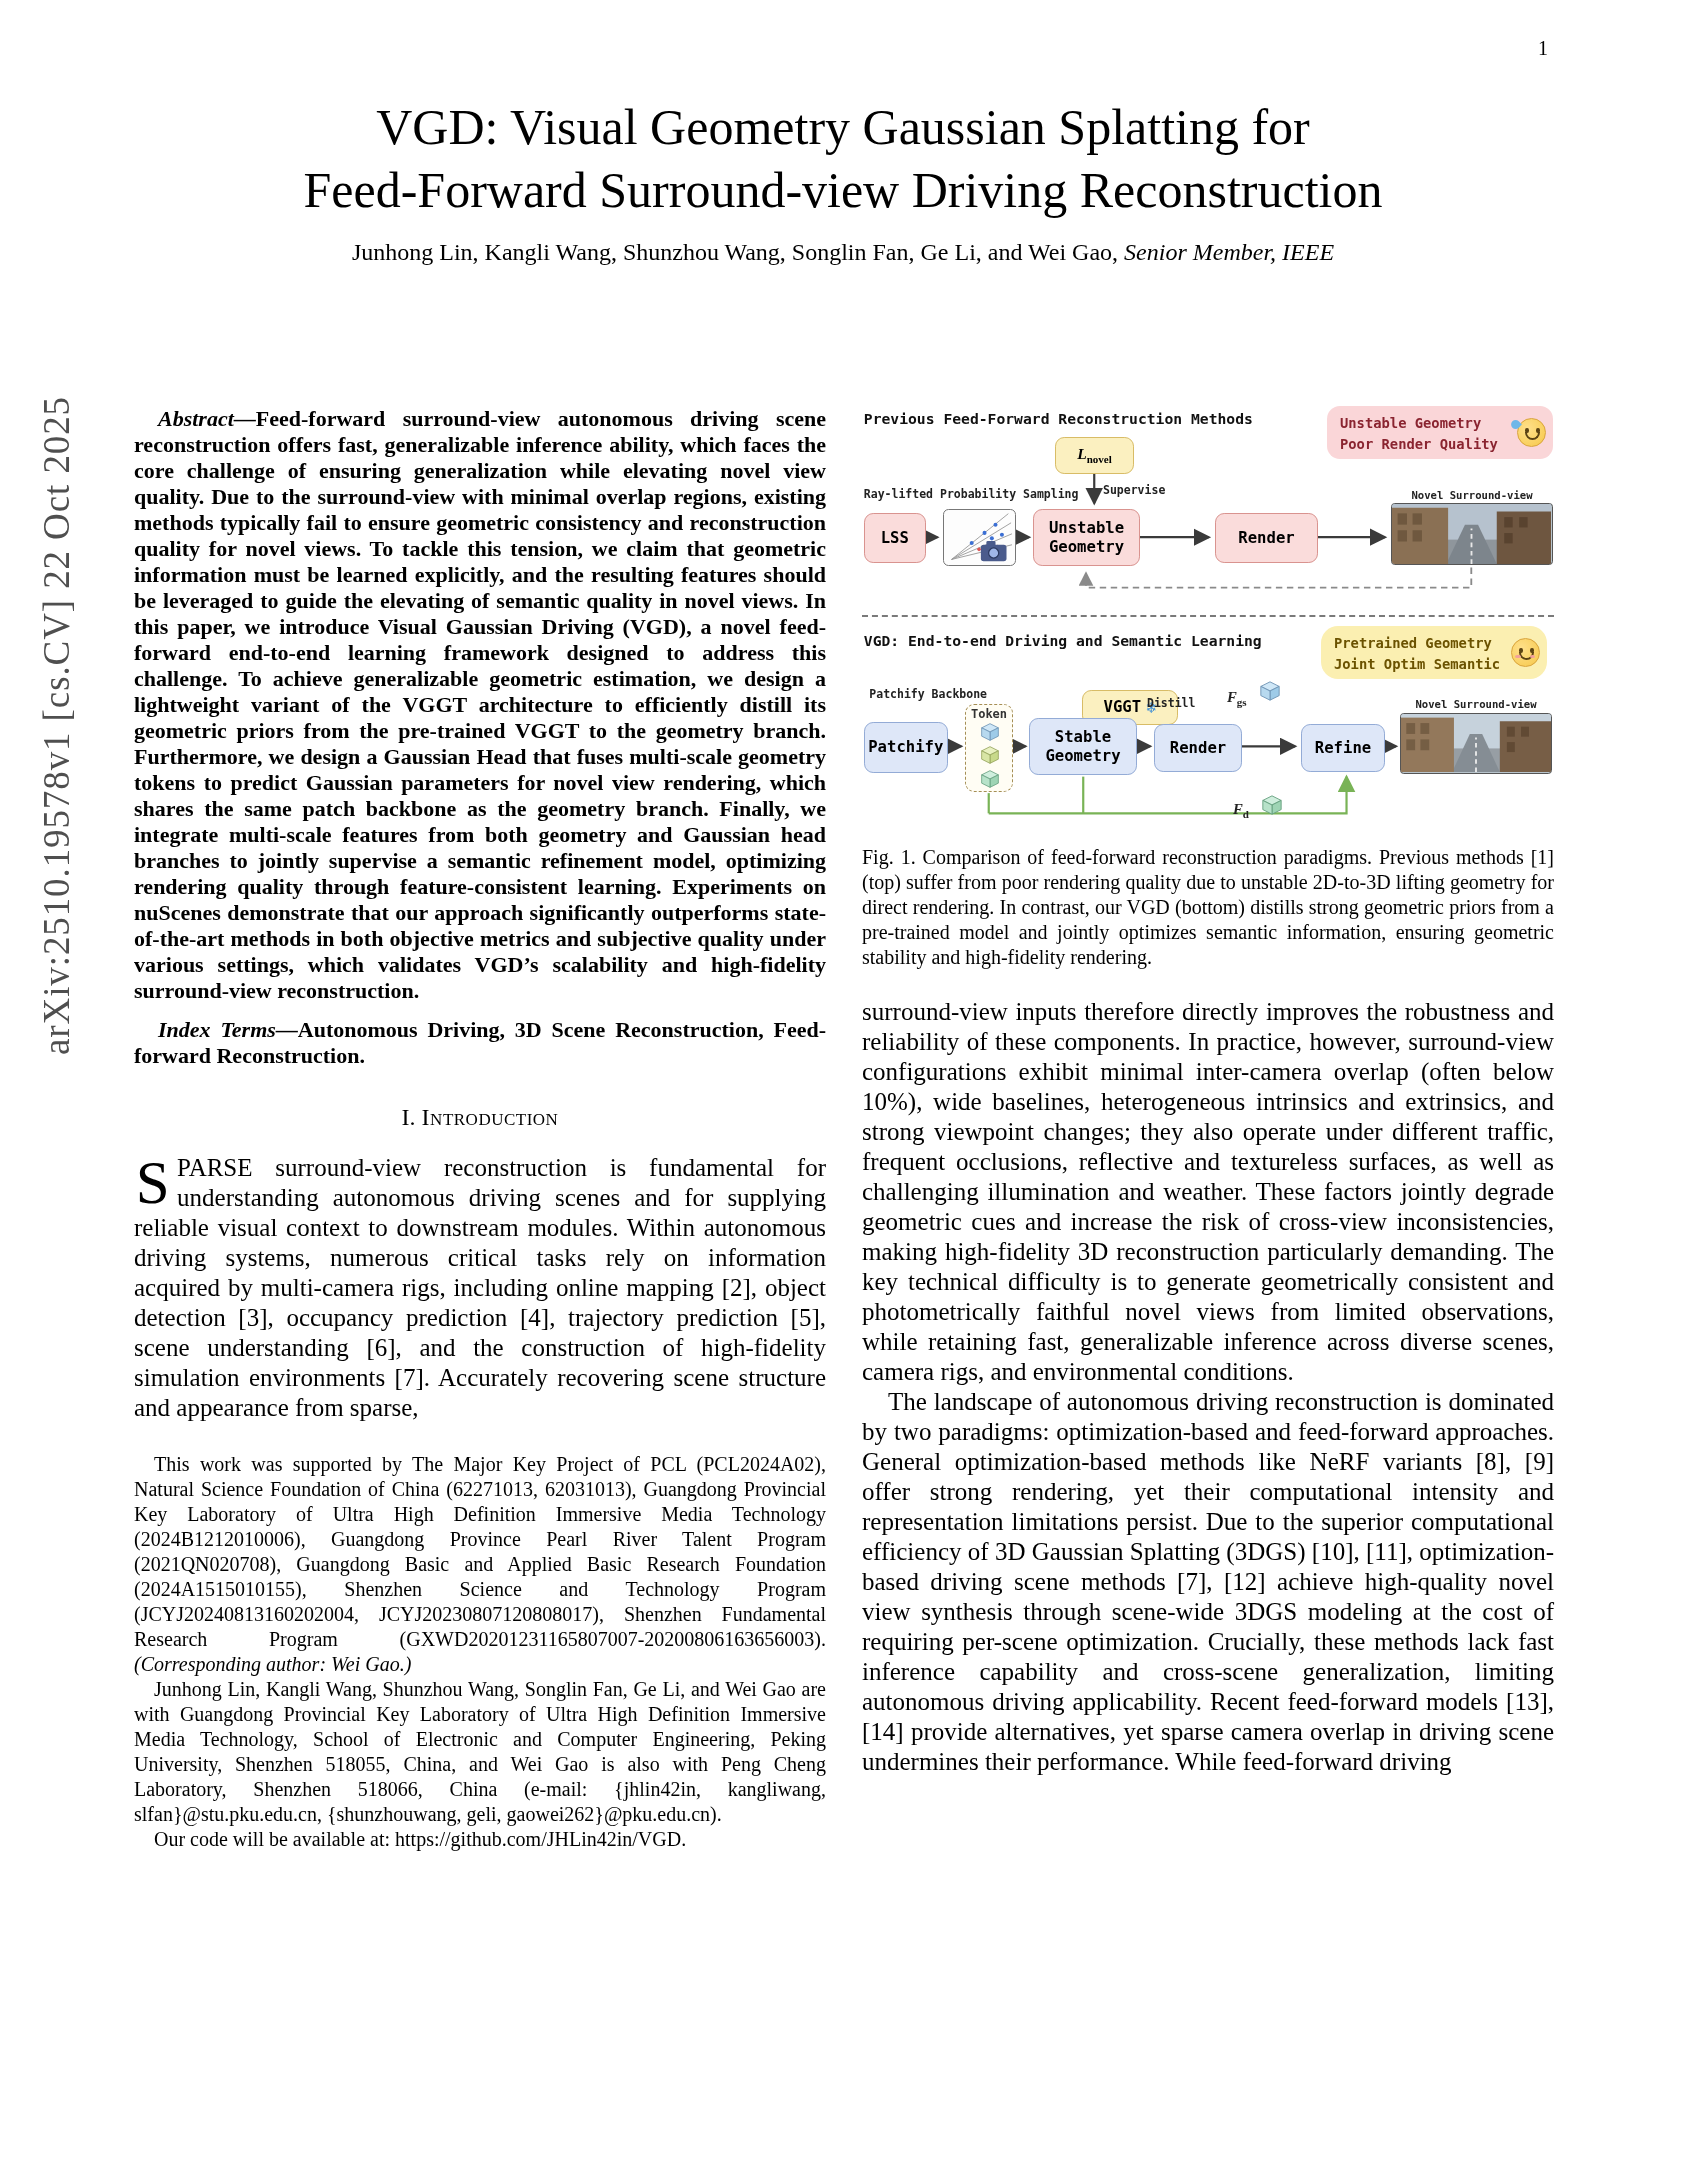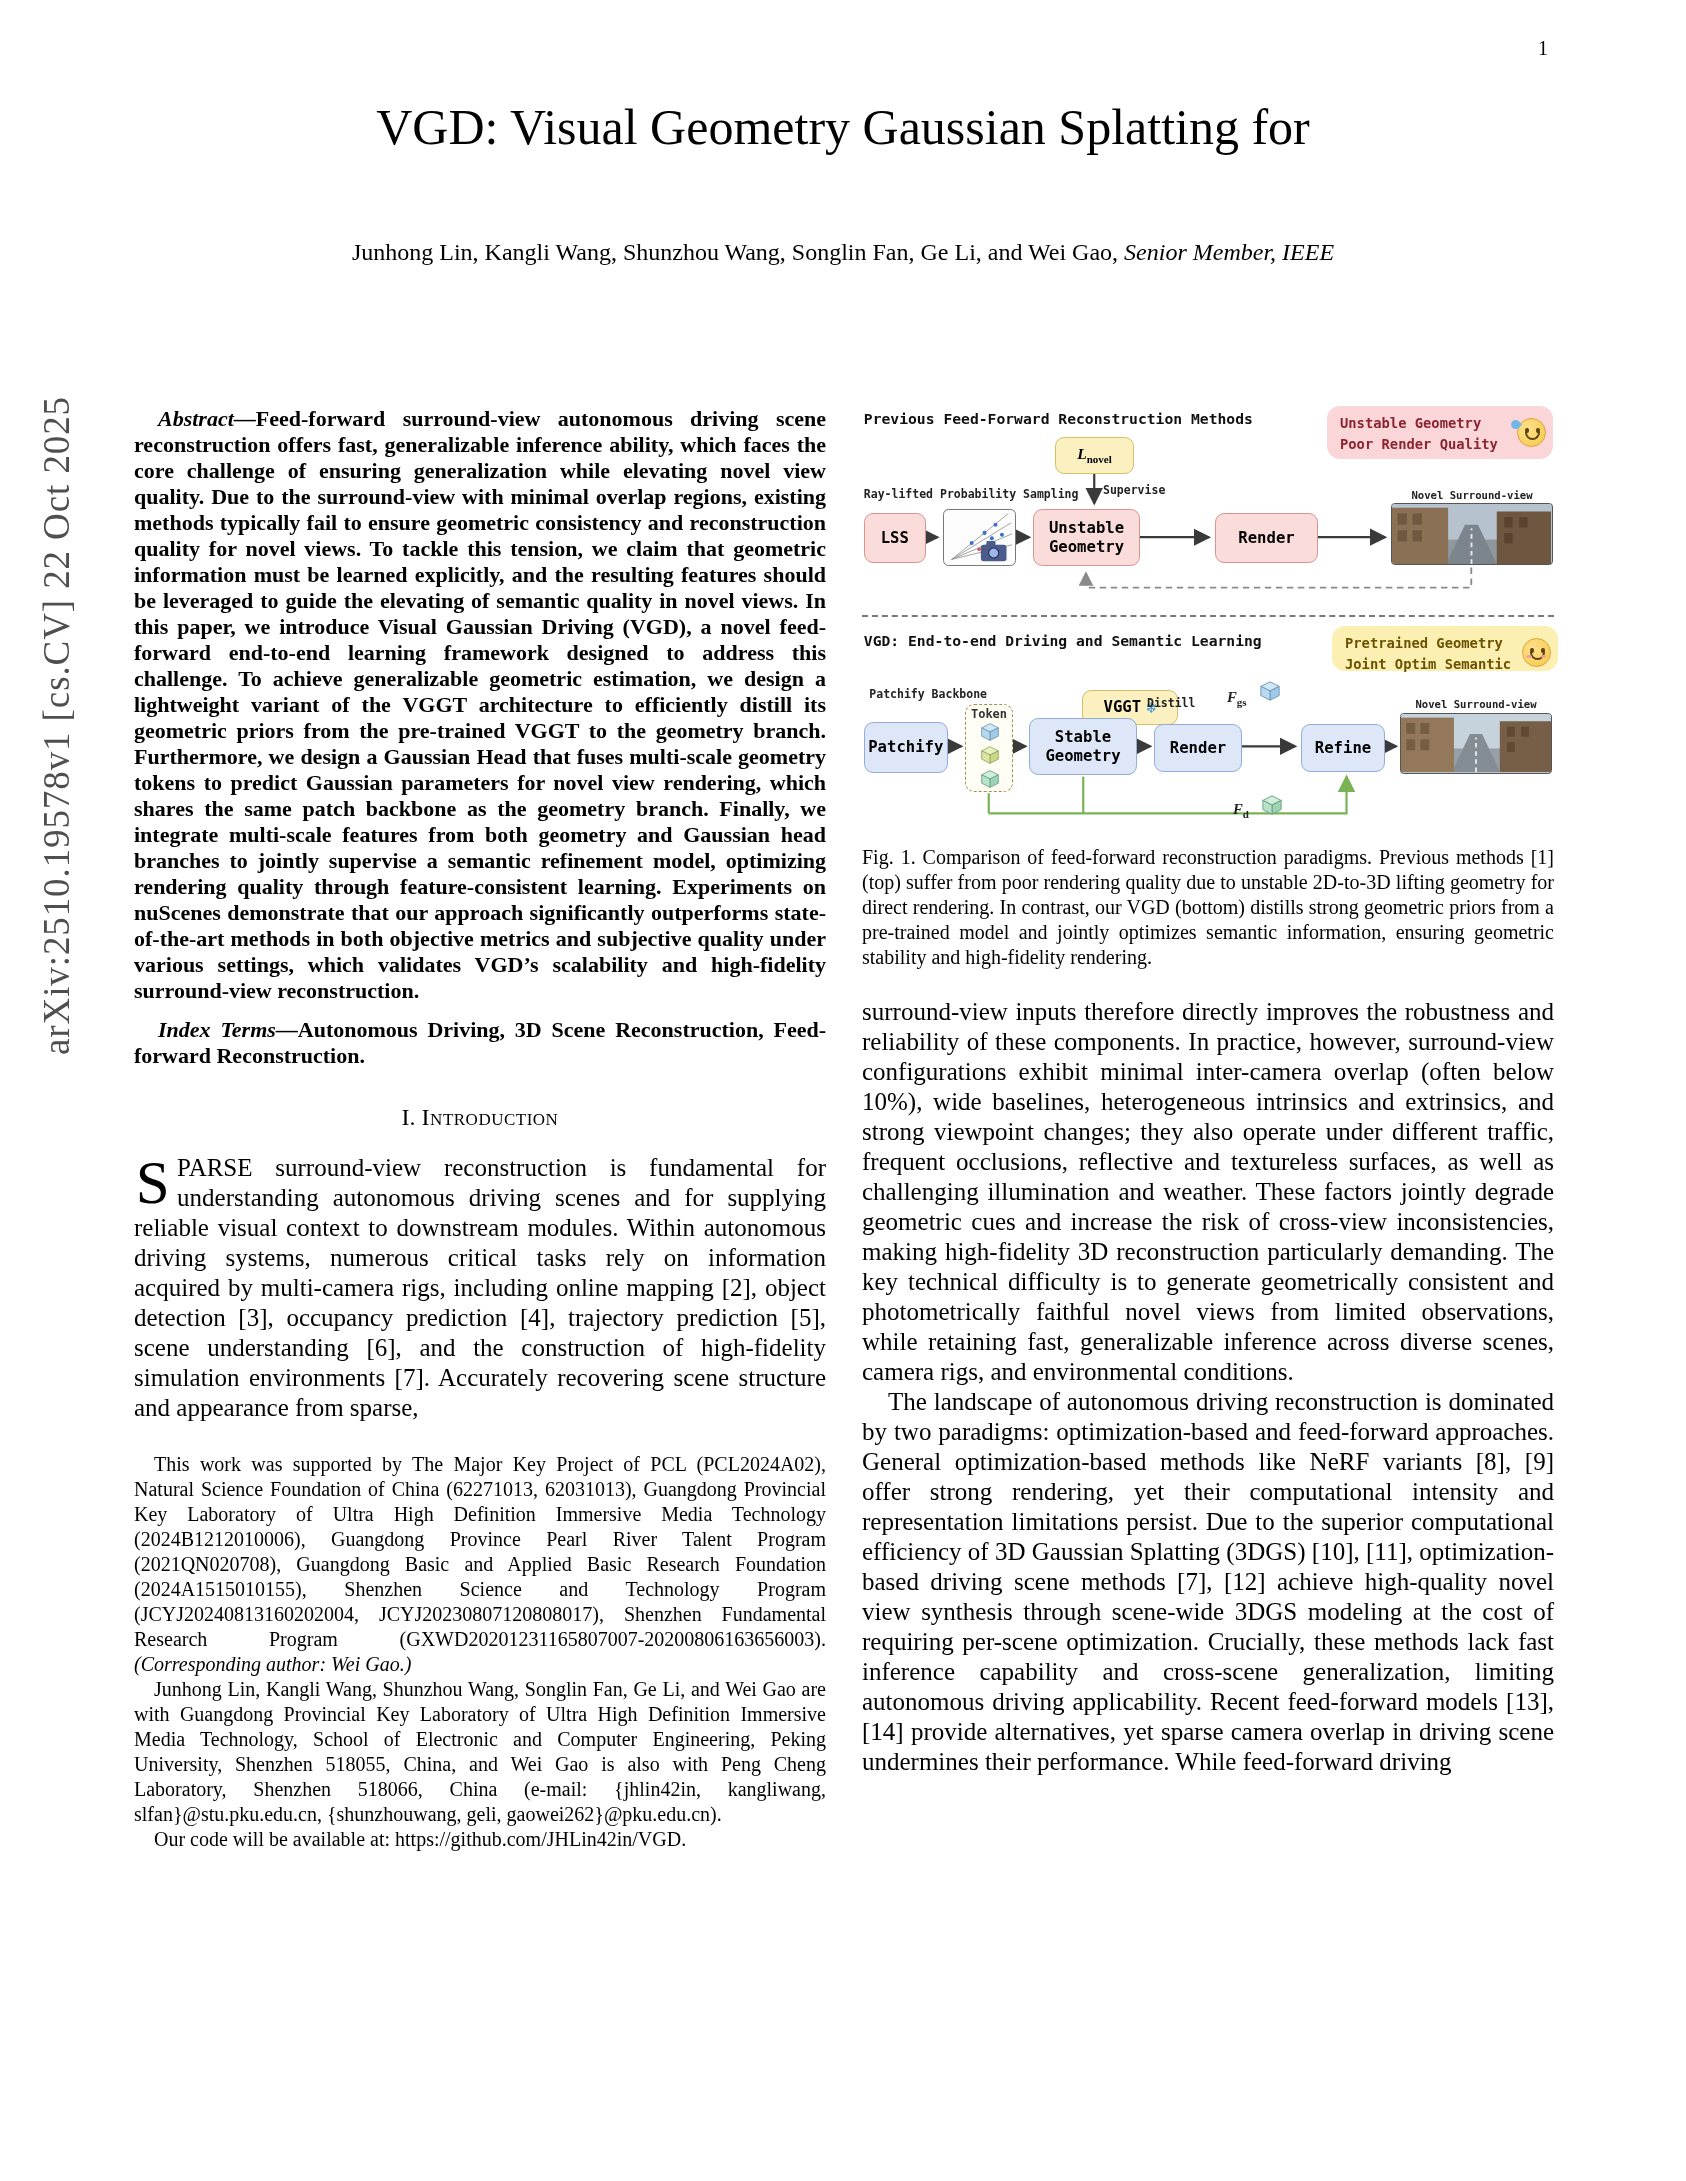--- a/index.html
+++ b/index.html
@@ -100,20 +100,21 @@
 <div class="sheet">
 
   <div class="pagenum">1</div>
 
   <div class="arxiv-box">
     <div class="arxiv-inner">arXiv:2510.19578v1  [cs.CV]  22 Oct 2025</div>
   </div>
 
   <h1 class="title">
     <span>VGD: Visual Geometry Gaussian Splatting for</span><br>
+    <span>Feed-Forward Surround-view Driving Reconstruction</span>
   </h1>
 
   <div class="authors">
     <span>Junhong Lin, Kangli Wang, Shunzhou Wang, Songlin Fan, Ge Li, and Wei Gao, </span><span class="it">Senior Member, IEEE</span>
   </div>
 
   <div class="columns">
 
     <div class="col">
 
@@ -256,21 +257,21 @@
             <rect x="136" y="14" width="9" height="11" fill="#59432F"></rect>
             <rect x="120" y="31" width="9" height="11" fill="#59432F"></rect>
             <line x1="85" y1="64" x2="85" y2="26" stroke="#E8E8E8" stroke-width="2" stroke-dasharray="5 4"></line>
           </svg>
         </div>
 
         <div class="sep" style="top:209px;"></div>
 
         <div class="lbl-sec" style="left:1.8px; top:226px;">VGD: End-to-end Driving and Semantic Learning</div>
 
-        <div class="note yellow" style="left:470px; top:220px; width:226px; height:45px;">
+        <div class="note yellow" style="left:459px; top:220px; width:226px; height:53px;border-radius:17px;">
           <span>Pretrained Geometry</span><br>
           <span>Joint Optim Semantic</span>
           <span class="face">
             <span class="eye l"></span>
               <span class="eye r"></span>
               <span class="mouth"></span>
             <span class="blush-l"></span>
               <span class="blush-r"></span>
           </span>
         </div>

